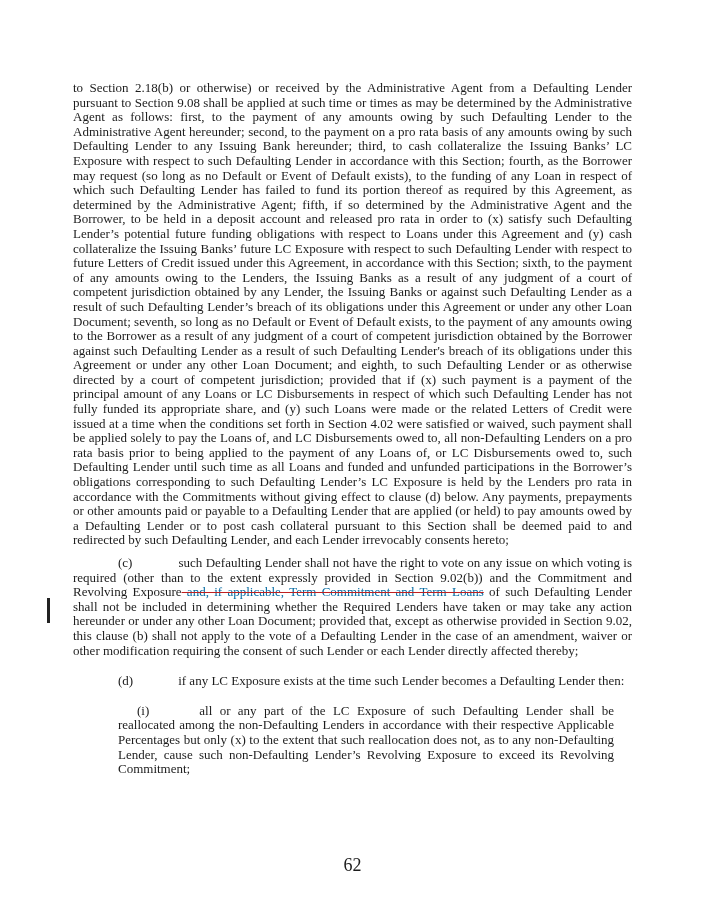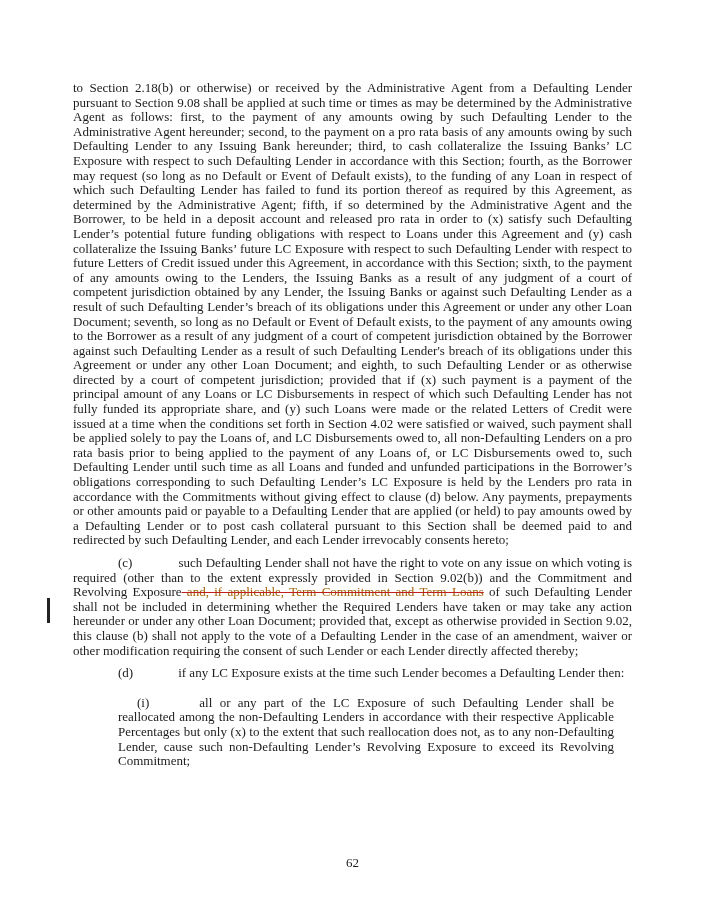--- a/index.html
+++ b/index.html
@@ -15,43 +15,43 @@
   .content{
     position:absolute;
     left:73px;top:81px;
     width:559px;
     font-size:13px;
     line-height:14.6px;
     text-align:justify;
   }
   .content p{margin:0;padding:0;}
   p.clause-c{margin-top:8px;text-indent:45px;}
-  p.clause-d{margin-top:8px;text-indent:45px;}
+  p.clause-d{margin-top:16px;text-indent:45px;}
   p.clause-i{margin-top:15px;margin-left:45px;margin-right:18px;text-indent:19px;}
   .tab-c{display:inline-block;width:46px;}
   .tab-d{display:inline-block;width:45px;}
   .tab-i{display:inline-block;width:50px;}
   .deleted{
-    color:#a16207;
+    color:#0369a1;
     text-decoration:line-through;
     text-decoration-color:#c02020;
     text-decoration-thickness:1.2px;
   }
   .change-bar{
     position:absolute;
     left:47px;top:598px;
     width:2.5px;height:25px;
     background:#222222;
   }
   .page-number{
     position:absolute;
     left:73px;top:855px;
     width:559px;
     text-align:center;
-    font-size:13px;
+    font-size:18px;
   }
 </style>
 </head>
 <body>
 
 <div class="page">
 
   <div class="change-bar"></div>
 
   <div class="content">

